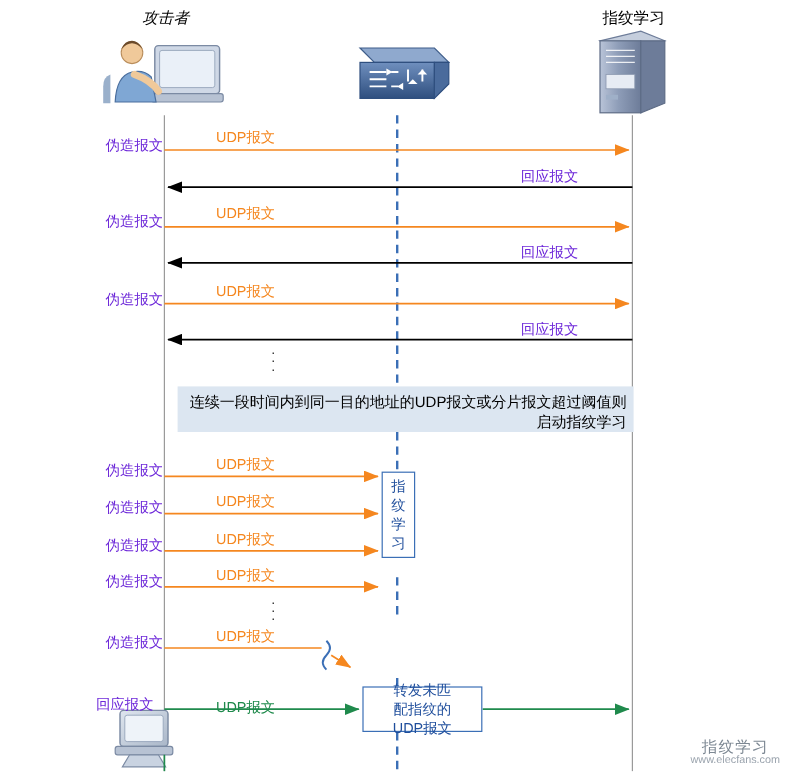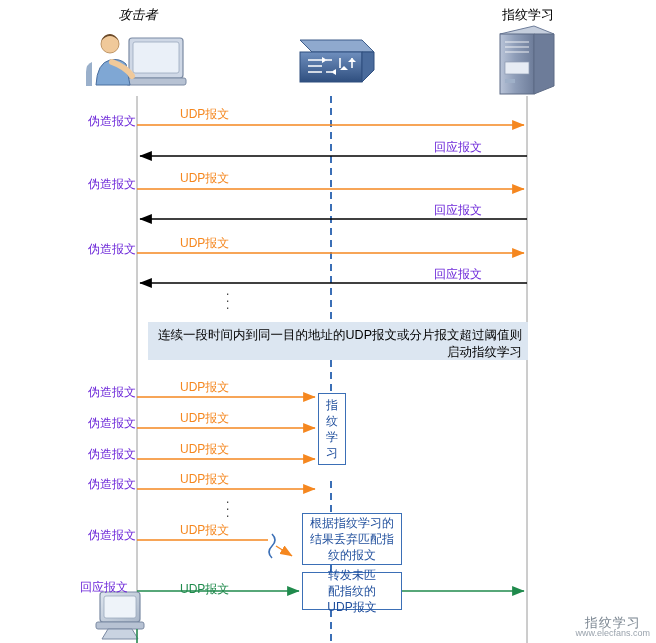--- a/index.html
+++ b/index.html
@@ -223,21 +223,20 @@
   <div class="lbl orange" style="left:180px; top:379px;">UDP报文</div>
   <div class="lbl orange" style="left:180px; top:410px;">UDP报文</div>
   <div class="lbl orange" style="left:180px; top:441px;">UDP报文</div>
   <div class="lbl orange" style="left:180px; top:471px;">UDP报文</div>
   <div class="lbl orange" style="left:180px; top:522px;">UDP报文</div>
   <div class="lbl green" style="left:180px; top:581px;">UDP报文</div>
 
   <div class="note-box" style="left:148px; top:322px; width:380px; height:38px;">连续一段时间内到同一目的地址的UDP报文或分片报文超过阈值则启动指纹学习</div>
 
   <div class="proc-box" style="left:318px; top:393px; width:28px; height:72px; padding:2px;">指纹学习</div>
-  <div class="proc-box" style="left:302px; top:513px; width:100px; height:52px; padding:2px 4px;">根据指纹学习的结果丢弃匹配指纹的报文</div>
   <div class="proc-box" style="left:302px; top:572px; width:100px; height:38px; padding:2px 20px;">转发未匹配指纹的UDP报文</div>
 
   <div style="position:absolute; left:226px; top:288px; color:#333; font-size:12px; line-height:7px; text-align:center;">
     <div>.</div>
       <div>.</div>
       <div>.</div>
   </div>
   <div style="position:absolute; left:226px; top:496px; color:#333; font-size:12px; line-height:7px; text-align:center;">
     <div>.</div>
       <div>.</div>

